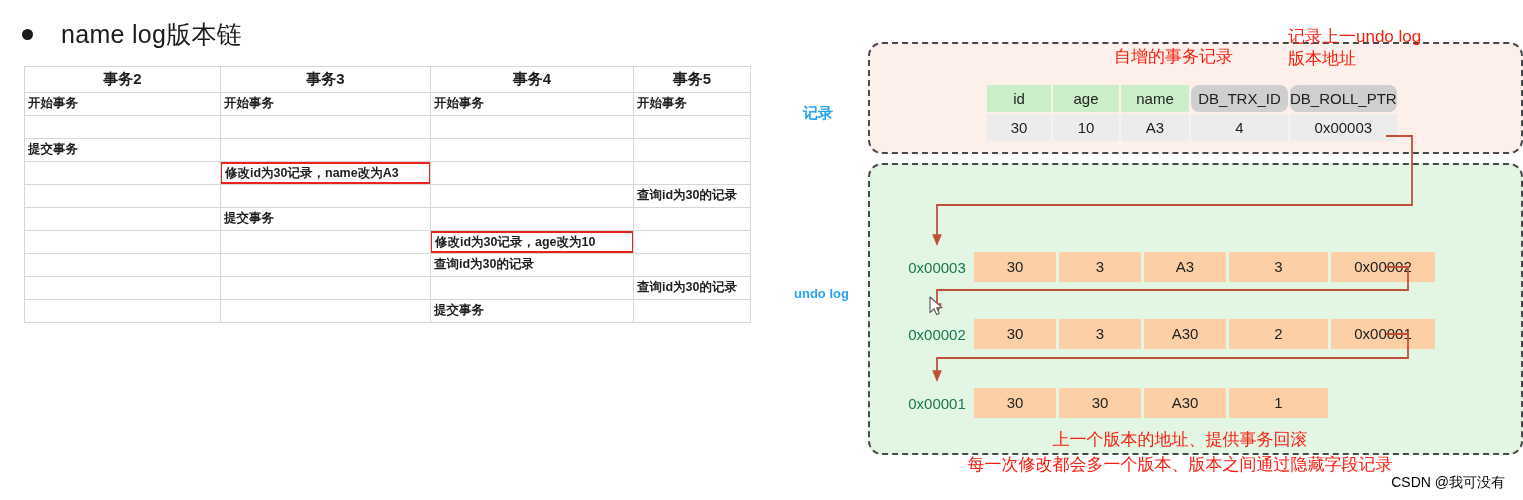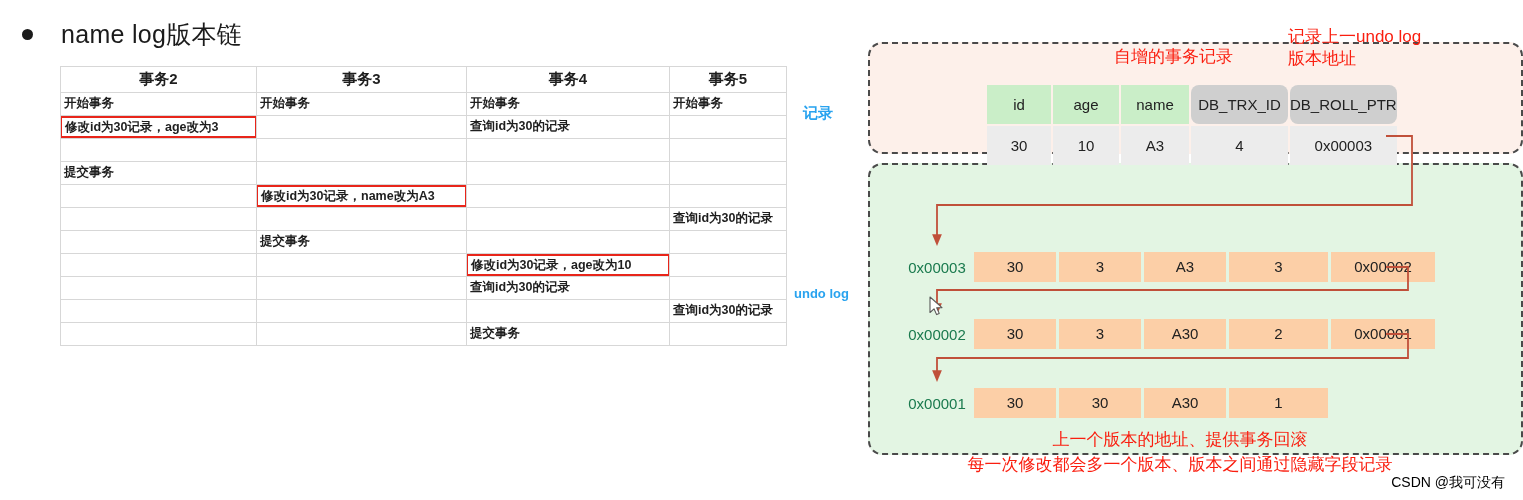--- a/index.html
+++ b/index.html
@@ -49,21 +49,20 @@
 
   
   #txn-table {
     position: absolute;
     left: 24px;
     top: 66px;
     width: 726px;
     border-collapse: collapse;
     table-layout: fixed;
     background: #ffffff;
-    margin-left: 36px;
   }
   #txn-table col.c0 { width: 196px; }
   #txn-table col.c1 { width: 210px; }
   #txn-table col.c2 { width: 203px; }
   #txn-table col.c3 { width: 117px; }
 
   #txn-table th,
   #txn-table td {
     border: 1px solid #d7d7d7;
     height: 22px;
@@ -148,21 +147,21 @@
     top: 83px;
     border-collapse: separate;
     border-spacing: 2px;
     table-layout: fixed;
   }
   #record-table th,
   #record-table td {
     font-size: 15px;
     font-weight: 400;
     text-align: center;
-    height: 39px;
+    height: 27px;
     padding: 0;
     color: #222;
     line-height: 27px;
   }
   #record-table th.green { background: #caeec8; }
   #record-table th.grey  { background: #cfcfcf; border-radius: 8px; }
   #record-table td       { background: #ececec; }
   #record-table col.k0 { width: 64px; }
   #record-table col.k1 { width: 66px; }
   #record-table col.k2 { width: 68px; }
@@ -277,28 +276,20 @@
         <th>事务4</th>
         <th>事务5</th>
       </tr>
     </thead>
     <tbody id="txn-body">
         <tr>
           <td><span class="cell-inner">开始事务</span></td>
           <td><span class="cell-inner">开始事务</span></td>
           <td><span class="cell-inner">开始事务</span></td>
           <td><span class="cell-inner">开始事务</span></td>
-        </tr>
-        <tr>
-          <td class="hl">
-            <span class="cell-inner">修改id为30记录，age改为3</span>
-          </td>
-          <td><span class="cell-inner"></span></td>
-          <td><span class="cell-inner">查询id为30的记录</span></td>
-          <td><span class="cell-inner"></span></td>
         </tr>
         <tr>
           <td><span class="cell-inner"></span></td>
           <td><span class="cell-inner"></span></td>
           <td><span class="cell-inner"></span></td>
           <td><span class="cell-inner"></span></td>
         </tr>
         <tr>
           <td><span class="cell-inner">提交事务</span></td>
           <td><span class="cell-inner"></span></td>

